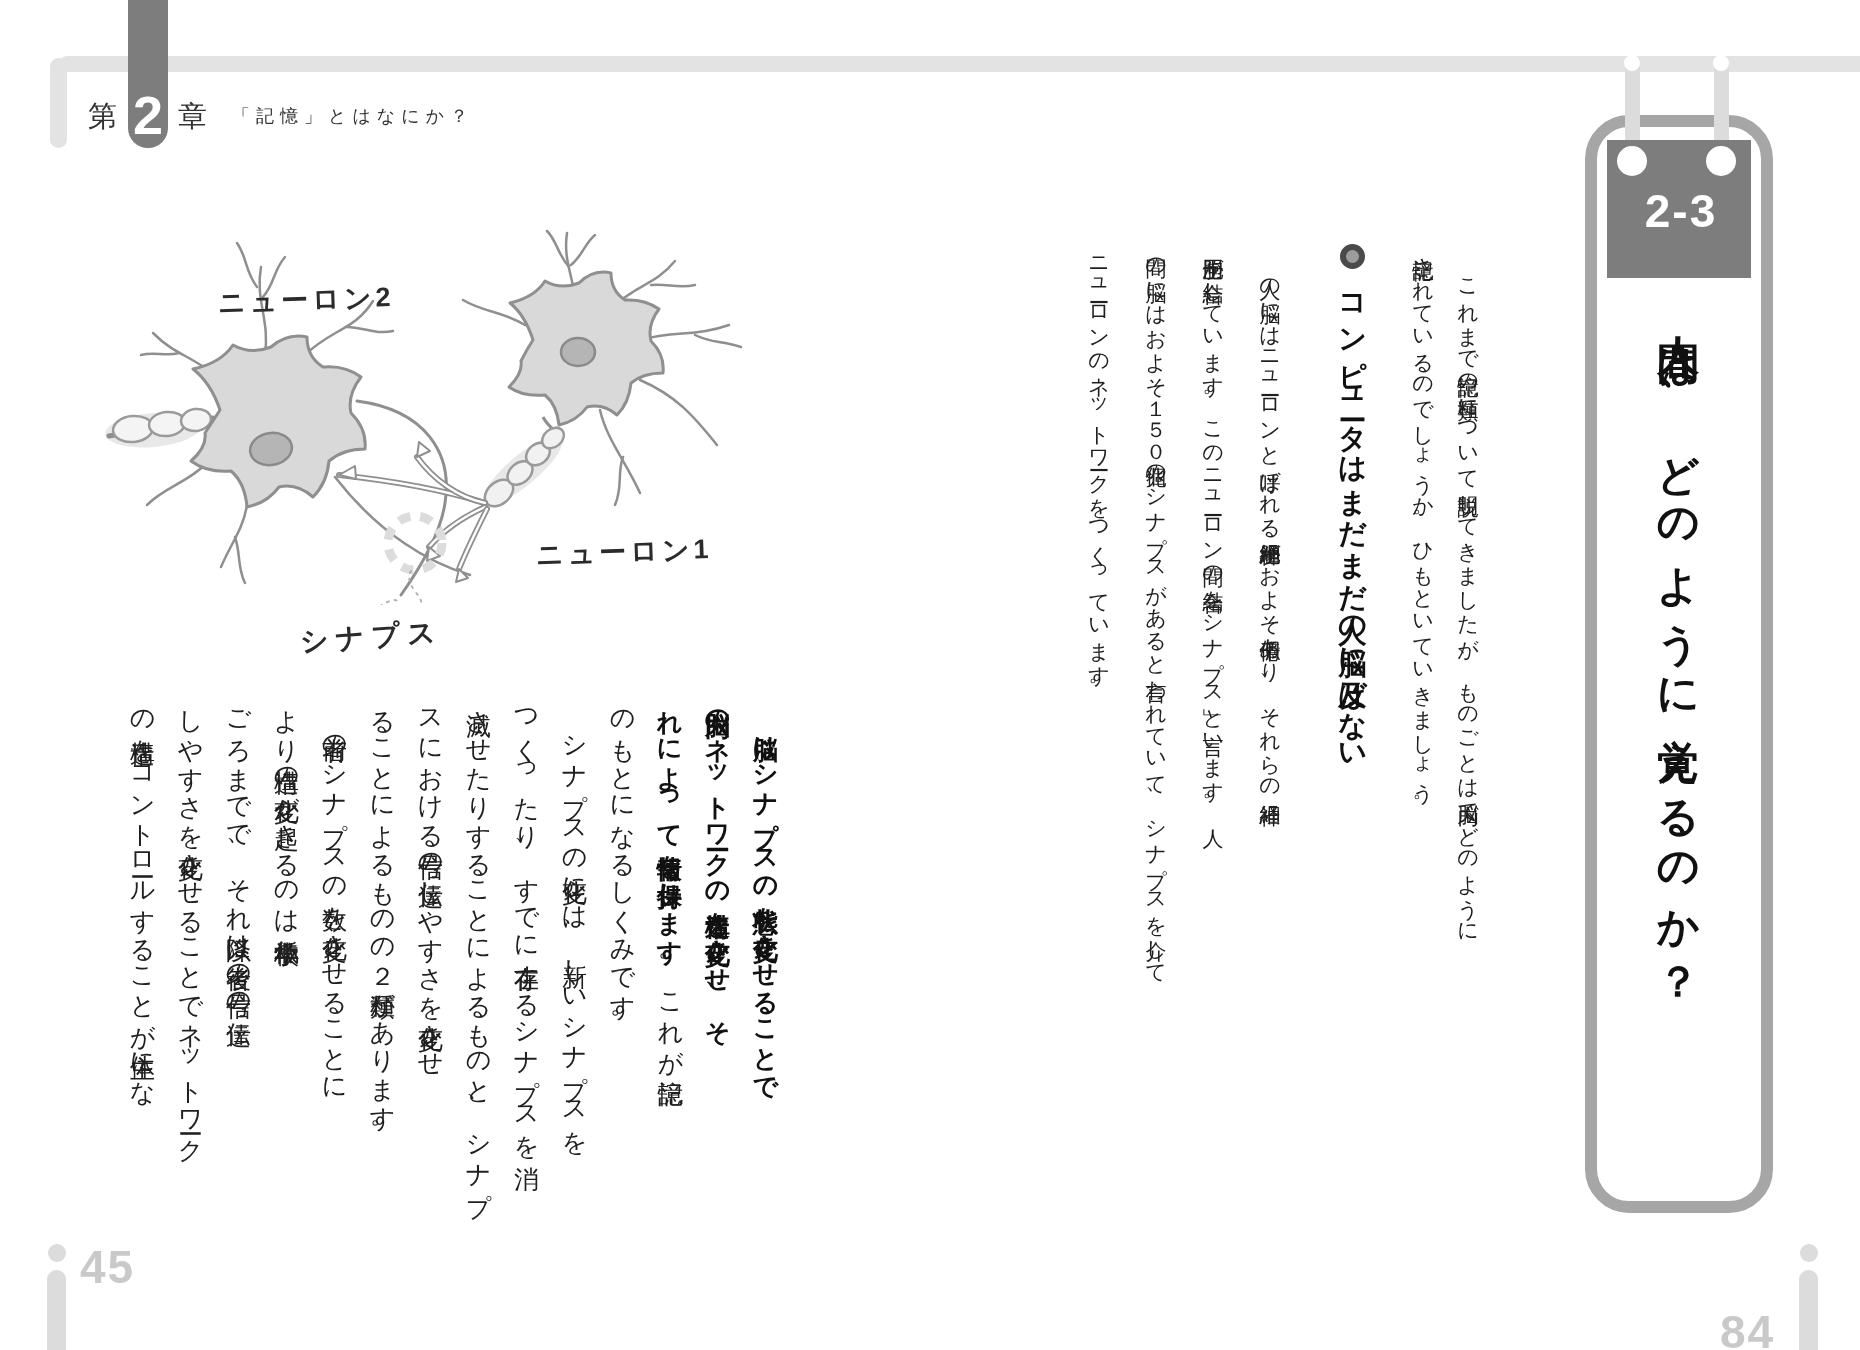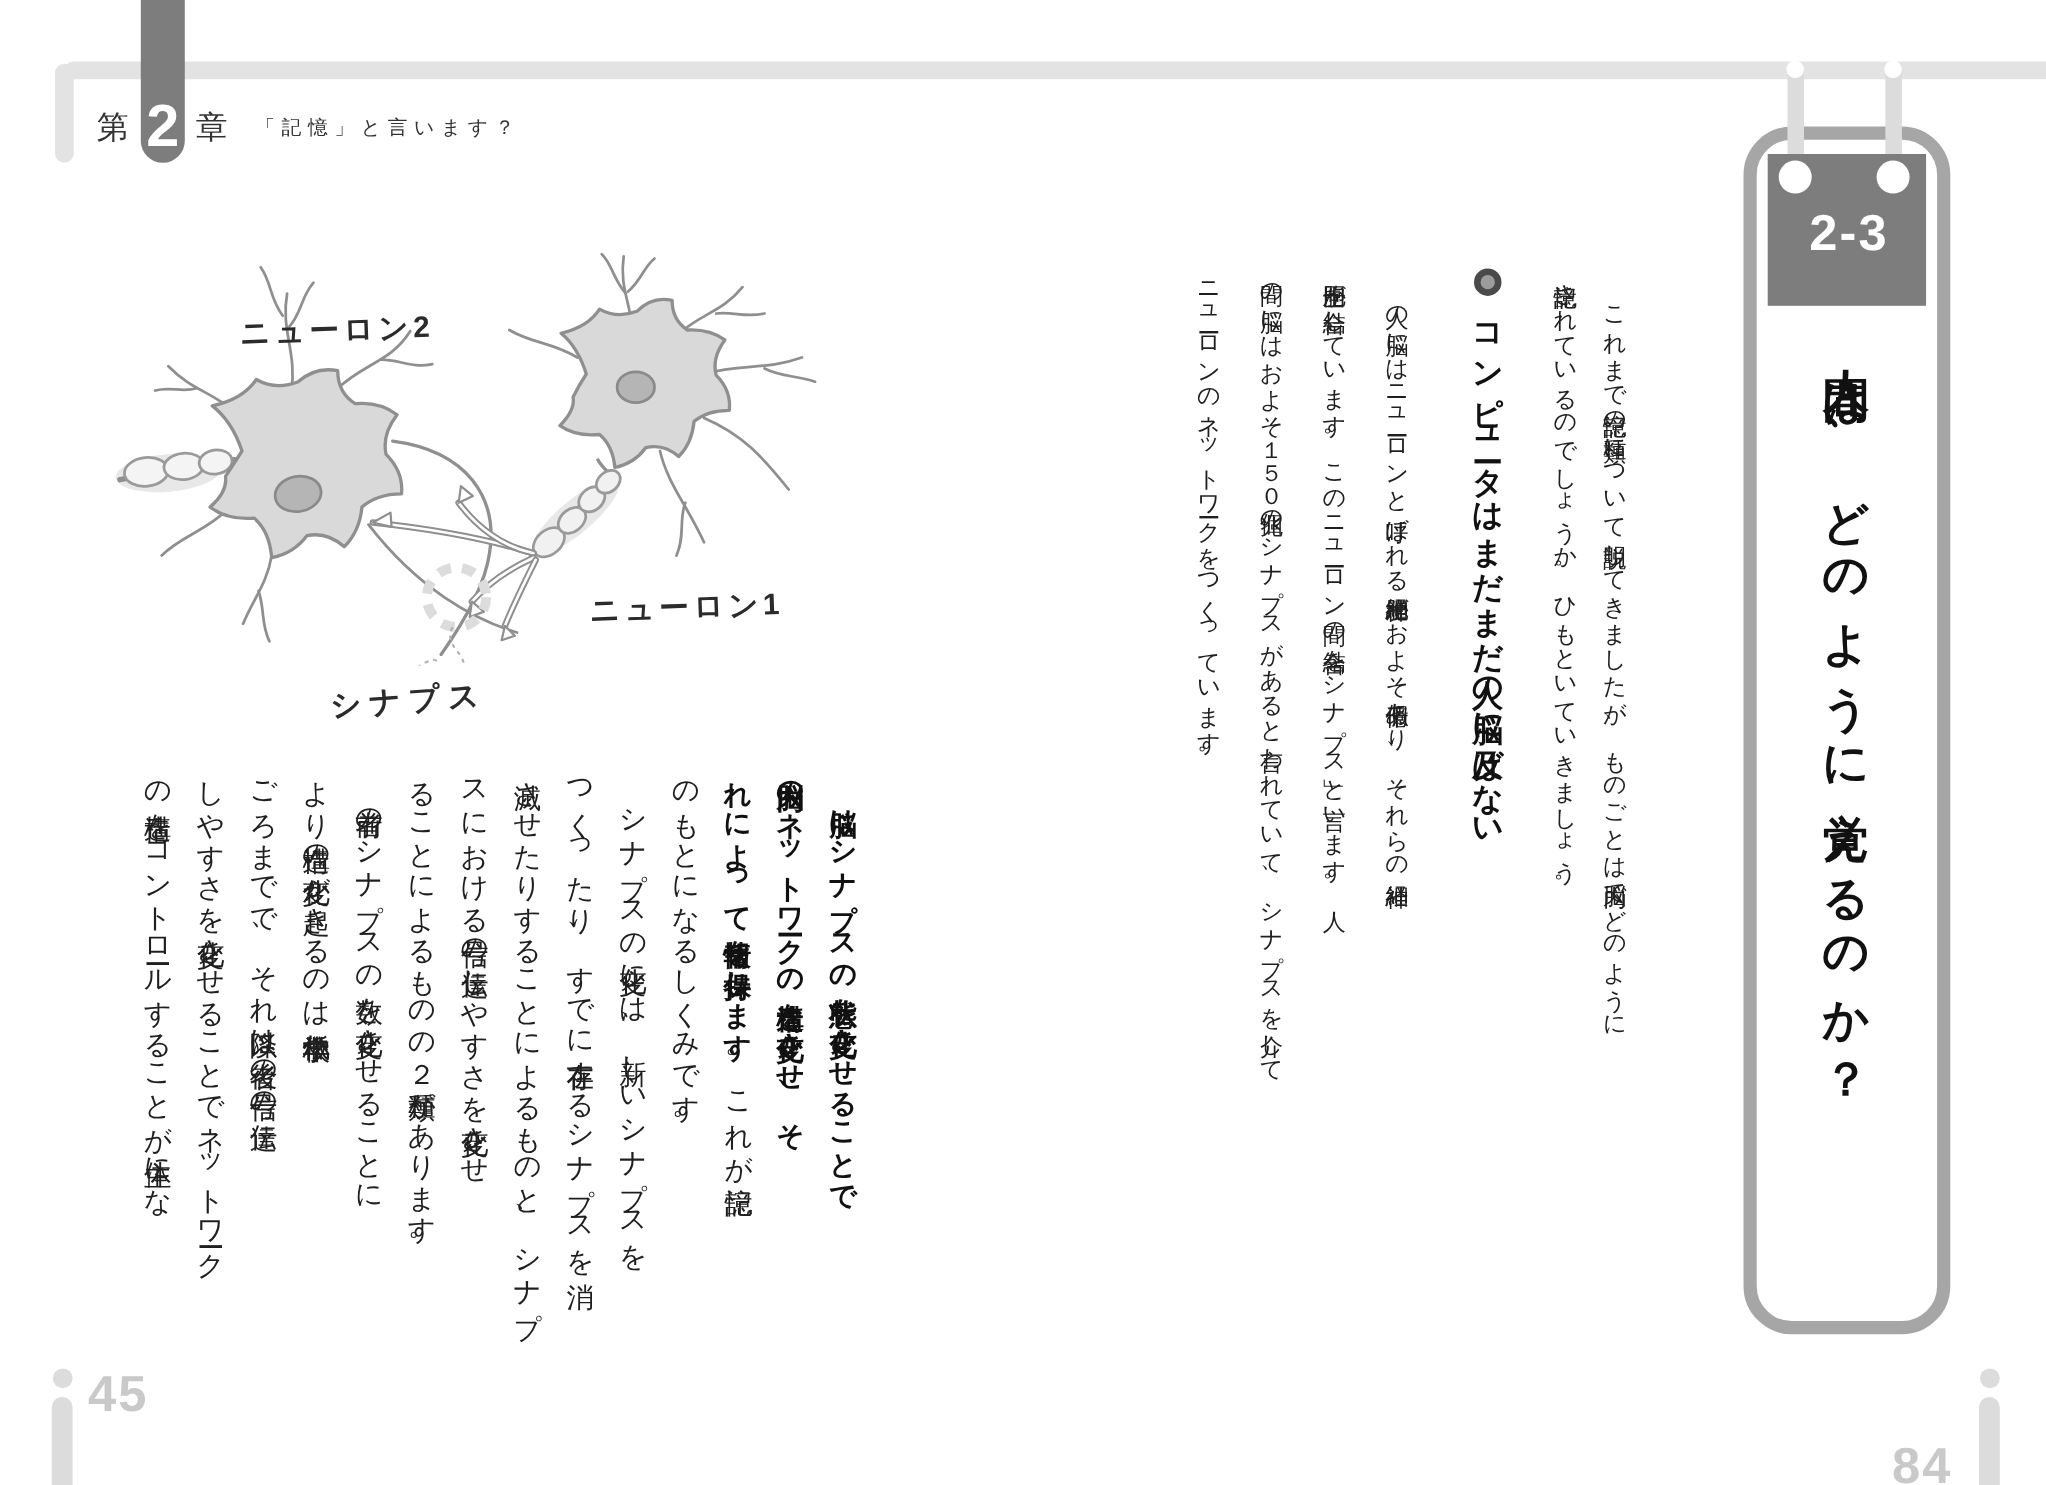--- a/index.html
+++ b/index.html
@@ -72,21 +72,21 @@
 <div class="page">
 
   <div class="abs top-bar"></div>
   <div class="abs corner-down"></div>
 
   <div class="abs chapter-tab">
     <span>2</span>
   </div>
   <div class="abs ch-kanji ch-prefix">第</div>
   <div class="abs ch-kanji ch-suffix">章</div>
-  <div class="abs ch-title">「記憶」と言います？</div>
+  <div class="abs ch-title">「記憶」とはなにか？</div>
 
   <div>
 
     <svg class="abs diagram" viewBox="0 0 650 400">
 
       <ellipse cx="58" cy="225" rx="48" ry="17" fill="#e8e8e8" transform="rotate(-5 58 225)"></ellipse>
       <path d="M14 231 L118 213" stroke="#8f8f8f" stroke-width="5" fill="none" stroke-linecap="round"></path>
       <ellipse cx="38" cy="224" rx="20" ry="13" fill="#f4f4f4" stroke="#9a9a9a" stroke-width="2.5" transform="rotate(-6 38 224)"></ellipse>
       <ellipse cx="72" cy="219" rx="18" ry="12" fill="#f4f4f4" stroke="#9a9a9a" stroke-width="2.5" transform="rotate(-6 72 219)"></ellipse>
       <ellipse cx="101" cy="215" rx="15" ry="11" fill="#f4f4f4" stroke="#9a9a9a" stroke-width="2.5" transform="rotate(-8 101 215)"></ellipse>

